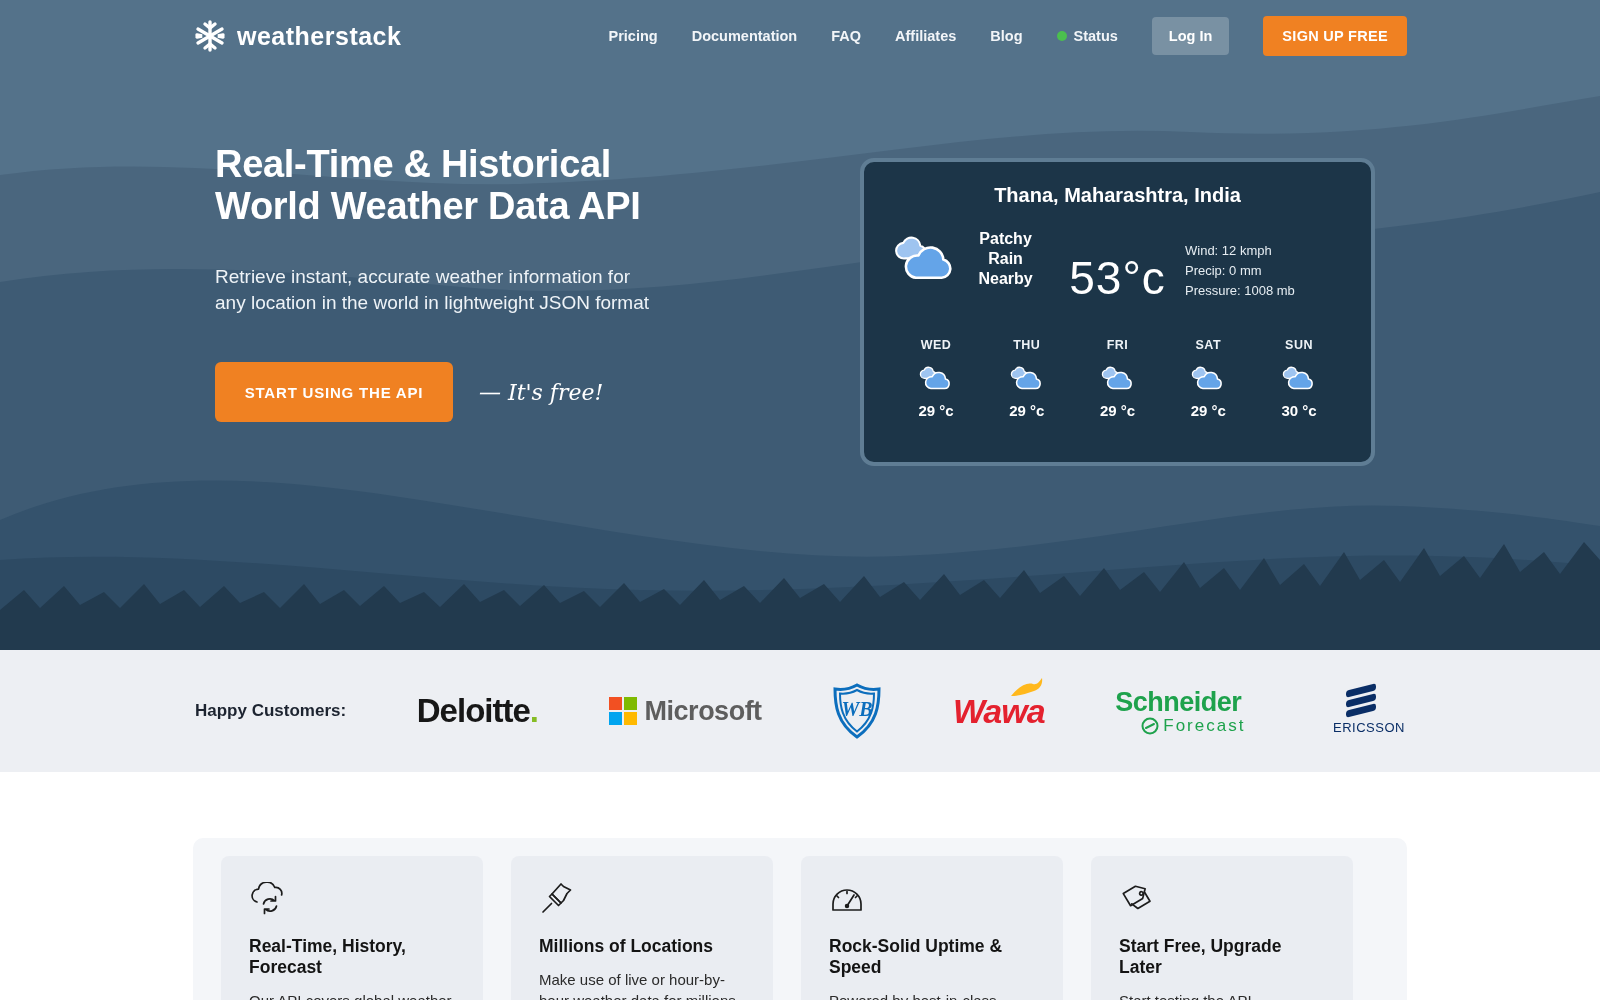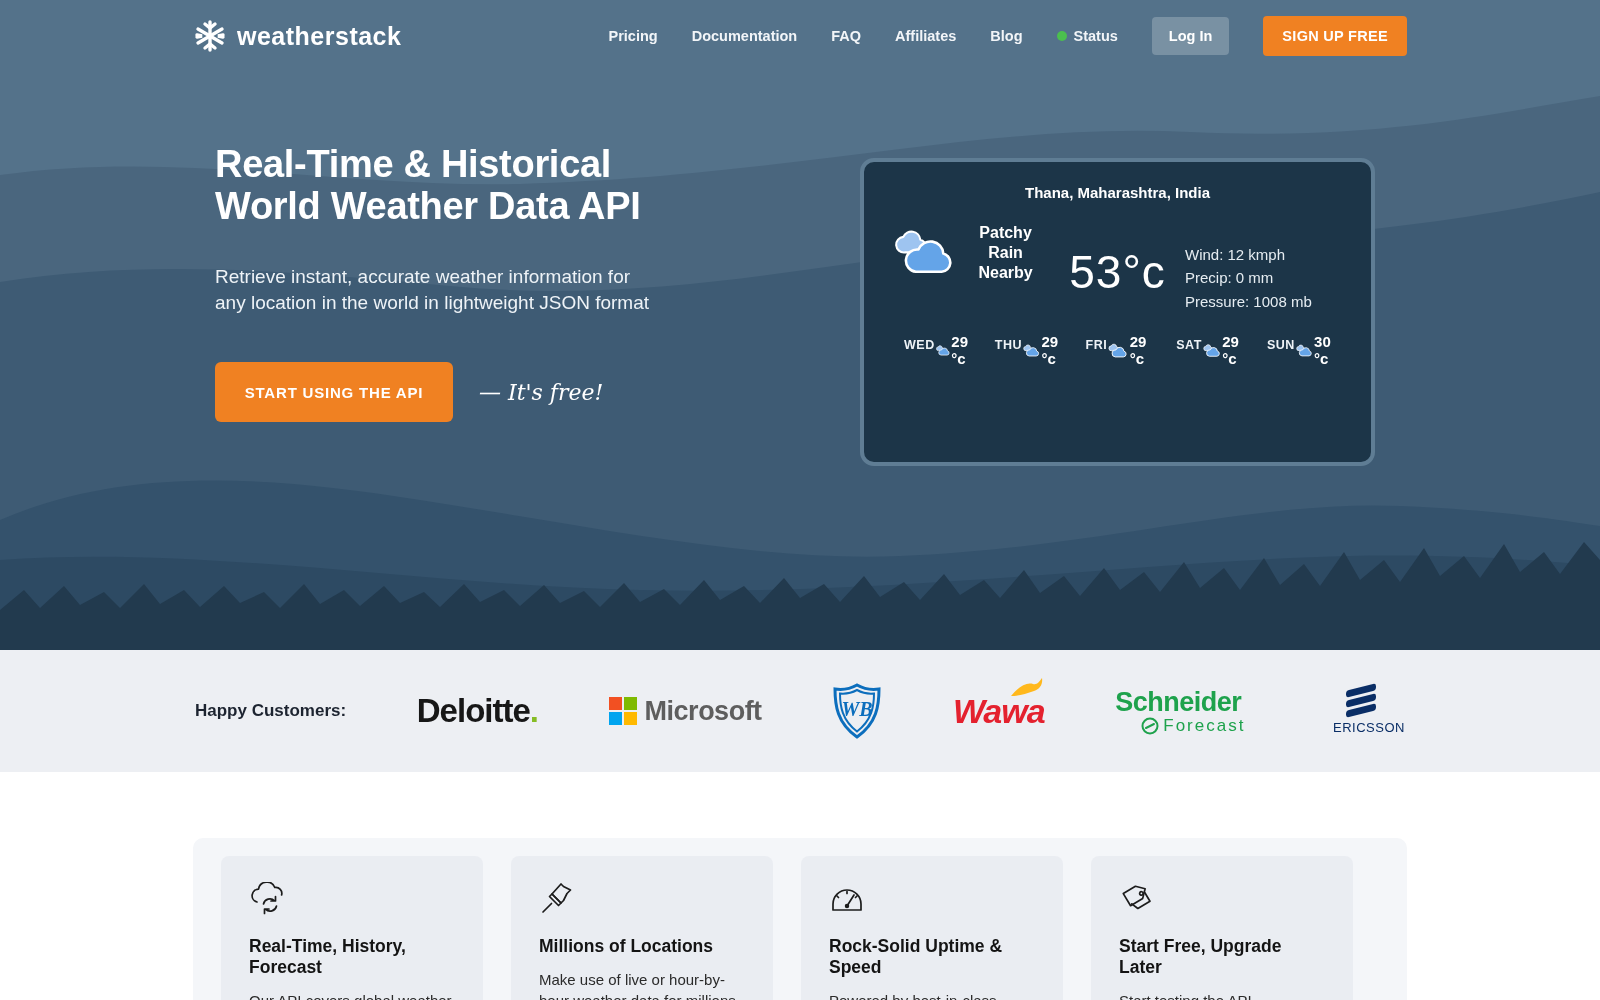--- a/index.html
+++ b/index.html
@@ -39,32 +39,32 @@
   .btn-cta { background:#f08122; color:#fff; border:none; border-radius:6px;
     width:238px; height:60px; font-size:15px; font-weight:700; letter-spacing:0.8px;
     cursor:pointer; font-family:"Liberation Sans", sans-serif; }
   .cta-note { color:#fff; font-size:22px; font-style:italic;
     font-family:"DejaVu Serif", serif; }
 
   
   .weather-card { position:absolute; left:860px; top:158px; width:515px; height:308px;
     background:#1c3548; border:4px solid #5f7d94; border-radius:14px; z-index:4;
     padding:22px 26px 18px; color:#fff; }
-  .wc-location { text-align:center; font-size:15px; font-weight:700; }
+  .wc-location { text-align:center; font-size:20px; font-weight:700; }
   .wc-main { display:flex; align-items:flex-start; margin-top:14px; }
   .wc-left { width:160px; display:flex; flex-direction:row; align-items:center; }
   .wc-condition { margin-top:6px; font-size:16px; font-weight:700; text-align:center;
     line-height:1.25; width:110px; }
   .wc-temp { flex:1; text-align:center; font-size:46px; font-weight:300;
     margin-top:30px; letter-spacing:1px; }
-  .wc-details { width:160px; margin-top:28px; font-size:15px; color:#e6edf2;
+  .wc-details { width:160px; margin-top:20px; font-size:13px; color:#e6edf2;
     line-height:1.55; }
   .wc-forecast { display:flex; justify-content:space-between; margin-top:10px;
     padding:0 14px; }
-  .fc-col { display:flex; flex-direction:row; align-items:center; width:64px; }
+  .fc-col { display:flex; flex-direction:column; align-items:center; width:64px;margin-top:23px; }
   .fc-day { font-size:12.5px; font-weight:700; letter-spacing:0.5px; color:#eef3f7; }
   .fc-icon { margin-top:10px; }
   .fc-temp { margin-top:10px; font-size:15px; font-weight:600; }
 
   
   .customers { width:1600px; height:122px; background:#edeff3; display:flex;
     align-items:center; padding:0 195px; justify-content:space-between; }
   .customers-label { font-size:17px; font-weight:700; color:#1d2430; }
   .logo-deloitte { font-size:33px; font-weight:700; color:#171717; letter-spacing:-1px; }
   .logo-deloitte .dot { color:#86bc25; }

